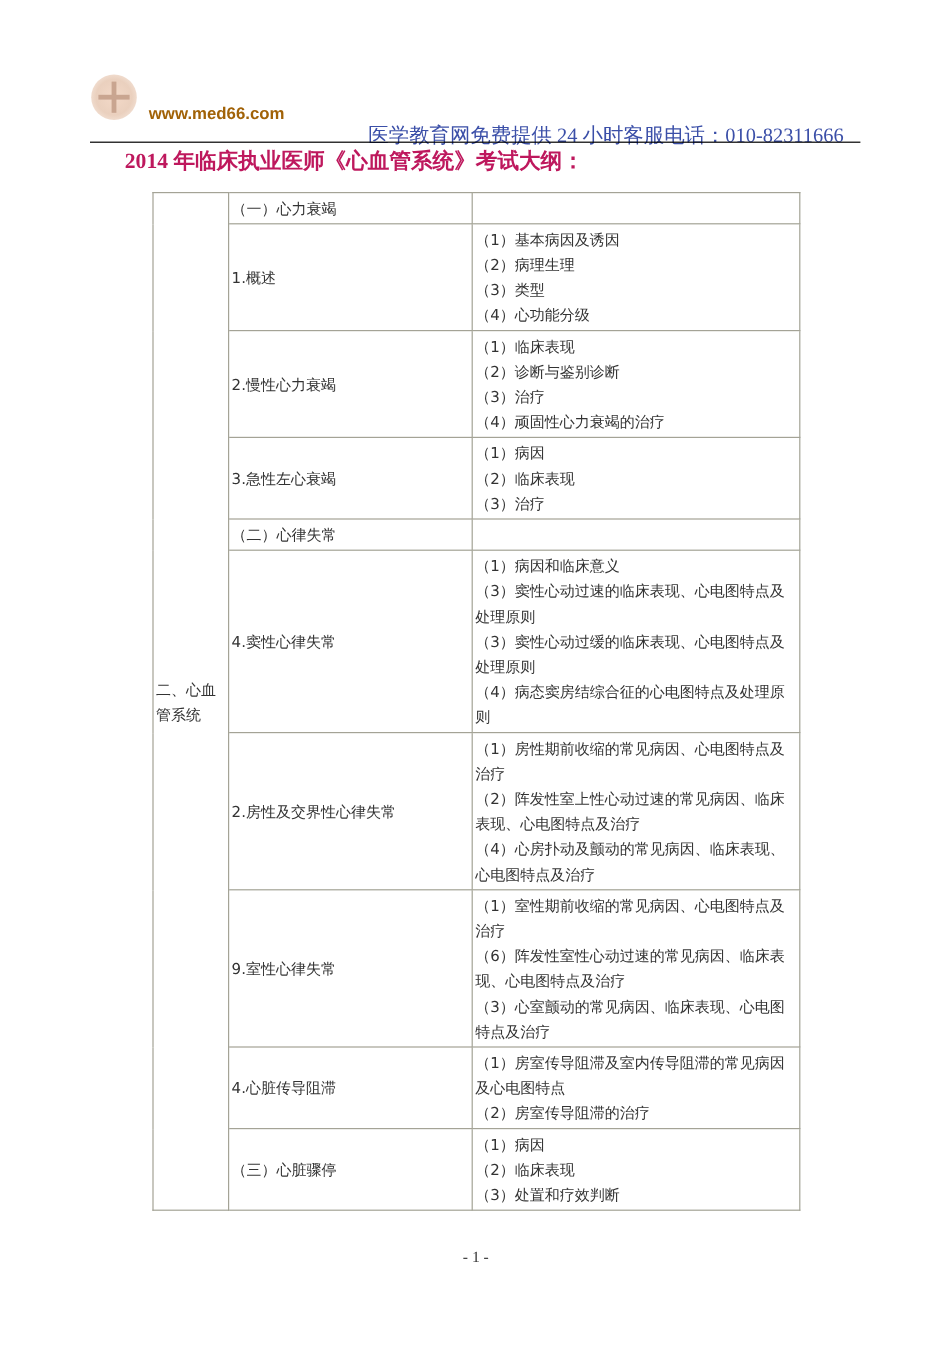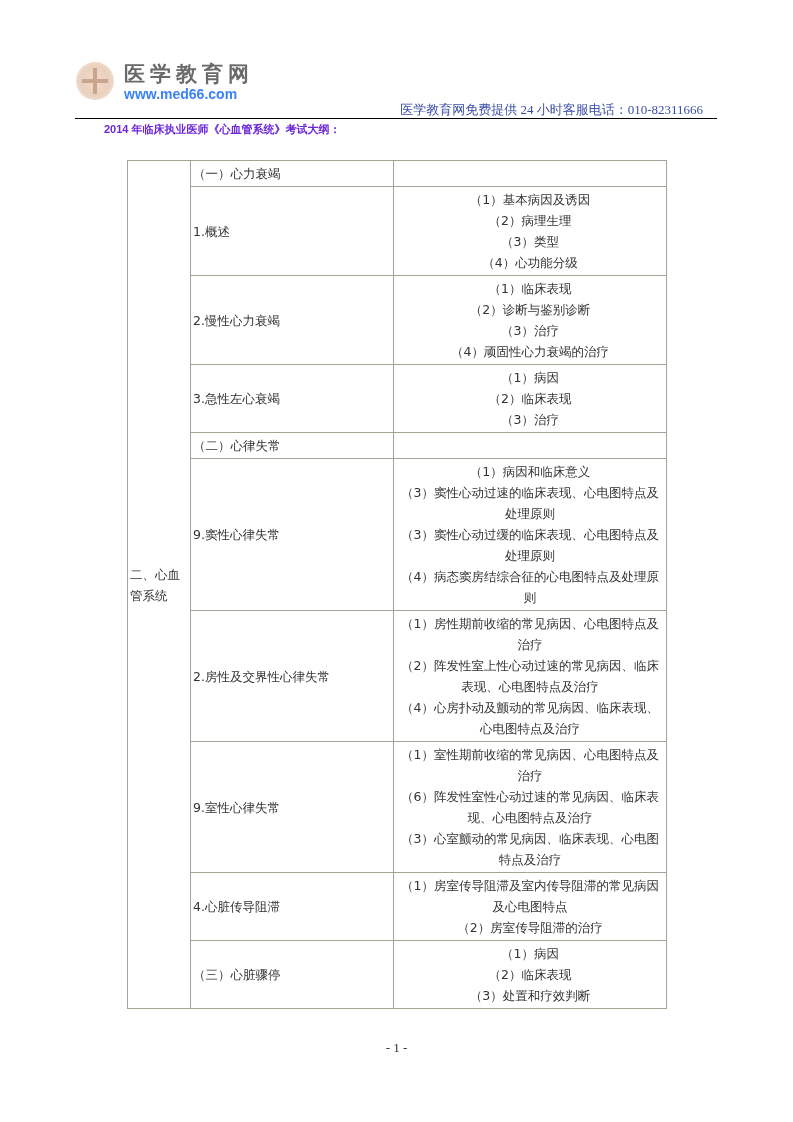--- a/index.html
+++ b/index.html
@@ -4,39 +4,38 @@
   <style>
     html, body { margin:0; padding:0; background:#fff; }
     body { width:793px; height:1122px; position:relative; overflow:hidden;
            font-family:"DejaVu Sans", "Liberation Sans", sans-serif; color:#222; }
     .logo { position:absolute; left:76px; top:58px; width:180px; height:50px; }
     .logo-mark { position:absolute; left:0; top:4px; width:38px; height:38px; border-radius:50%;
                  background:radial-gradient(circle, #f3d9c8 0%, #ead0be 55%, #fbf1ea 100%); }
     .logo-mark:before { content:""; position:absolute; left:17px; top:6px; width:4px; height:26px; background:#c9a590; }
     .logo-mark:after { content:""; position:absolute; left:6px; top:17px; width:26px; height:4px; background:#c9a590; }
     .logo-cn { position:absolute; left:48px; top:2px; font-size:21px; font-weight:bold; color:#6a6a6a; letter-spacing:5px; font-family:"DejaVu Sans", sans-serif; }
-    .logo-url { position:absolute; left:48px; top:28px; font-size:14px; font-weight:bold; color:#3b82f6; font-family:"Liberation Sans", sans-serif; }
-    .hotline { position:absolute; right:90px; top:101px; font-size:13px; color:#3b4fa8; font-family:"Liberation Serif", serif; }
+    .logo-url { position:absolute; left:48px; top:28px; font-size:14px; font-weight:bold; color:#a16207; font-family:"Liberation Sans", sans-serif; }
+    .hotline { position:absolute; right:90px; top:101px; font-size:17px; color:#3b4fa8; font-family:"Liberation Serif", serif; }
     .header-rule { position:absolute; left:75px; width:642px; top:118px; height:1px; background:#000; }
-    .doc-title { position:absolute; left:104px; top:122px; font-size:11px; font-weight:bold; color:#6d28d9; font-family:Liberation Sans, sans-serif; }
+    .doc-title { position:absolute; left:104px; top:122px; font-size:18px; font-weight:bold; color:#be185d; font-family:Liberation Serif, serif; }
     table.syllabus { position:absolute; left:127px; top:160px; width:540px; border-collapse:collapse; font-size:12.5px; color:#333; }
     table.syllabus td { border:1.5px solid #a4a396; vertical-align:middle; padding:2px 2px; line-height:21px; }
     td.c1 { width:58px; }
     td.c2 { width:198px; }
-    td.c3 { width:268px;text-align:center; }
+    td.c3 { width:268px; }
     td.c3 .li { display:block; padding-left:0; }
     .hdr-cell { height:19px; }
     .page-num { position:absolute; left:0; width:793px; top:1040px; text-align:center; font-size:13px; color:#333; font-family:"Liberation Serif", serif; }
   </style>
 </head>
 <body>
 
 <div class="logo">
   <div class="logo-mark"></div>
-  <div class="logo-cn">医学教育网</div>
   <div class="logo-url">www.med66.com</div>
 </div>
 <div class="hotline">医学教育网免费提供 24 小时客服电话：010-82311666</div>
 <div class="header-rule"></div>
 
 <div class="doc-title">2014 年临床执业医师《心血管系统》考试大纲：</div>
 
 <table class="syllabus">
   <tbody>
     <tr>
@@ -68,21 +67,21 @@
         <span class="li">（1）病因</span>
         <span class="li">（2）临床表现</span>
         <span class="li">（3）治疗</span>
       </td>
     </tr>
     <tr>
       <td class="c2 hdr-cell">（二）心律失常</td>
       <td class="c3"></td>
     </tr>
     <tr>
-      <td class="c2">9.窦性心律失常</td>
+      <td class="c2">4.窦性心律失常</td>
       <td class="c3">
         <span class="li">（1）病因和临床意义</span>
         <span class="li">（3）窦性心动过速的临床表现、心电图特点及处理原则</span>
         <span class="li">（3）窦性心动过缓的临床表现、心电图特点及处理原则</span>
         <span class="li">（4）病态窦房结综合征的心电图特点及处理原则</span>
       </td>
     </tr>
     <tr>
       <td class="c2">2.房性及交界性心律失常</td>
       <td class="c3">

